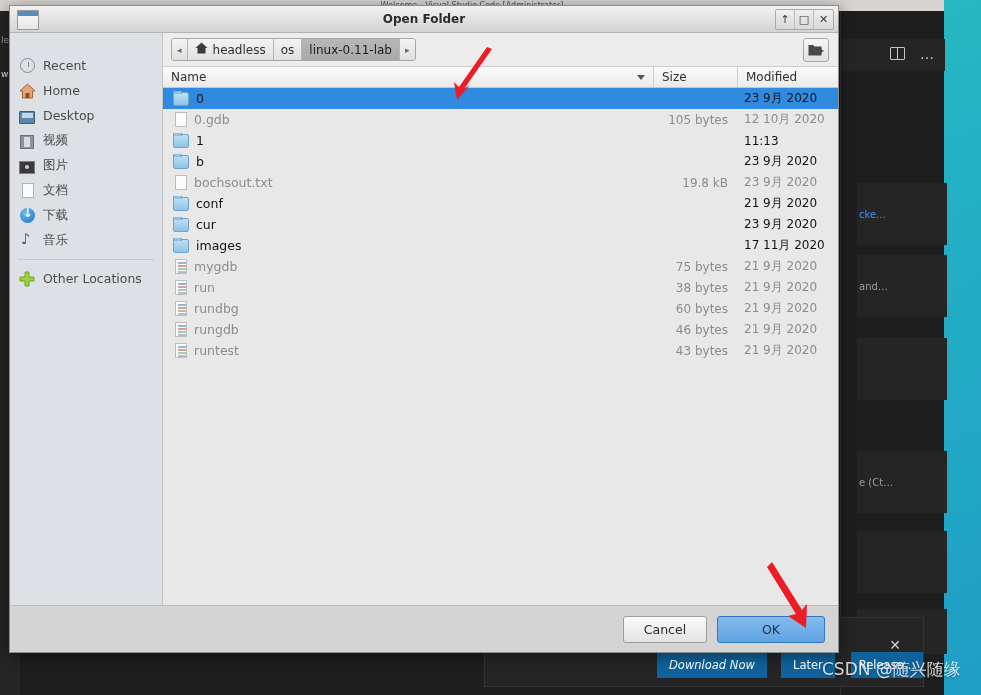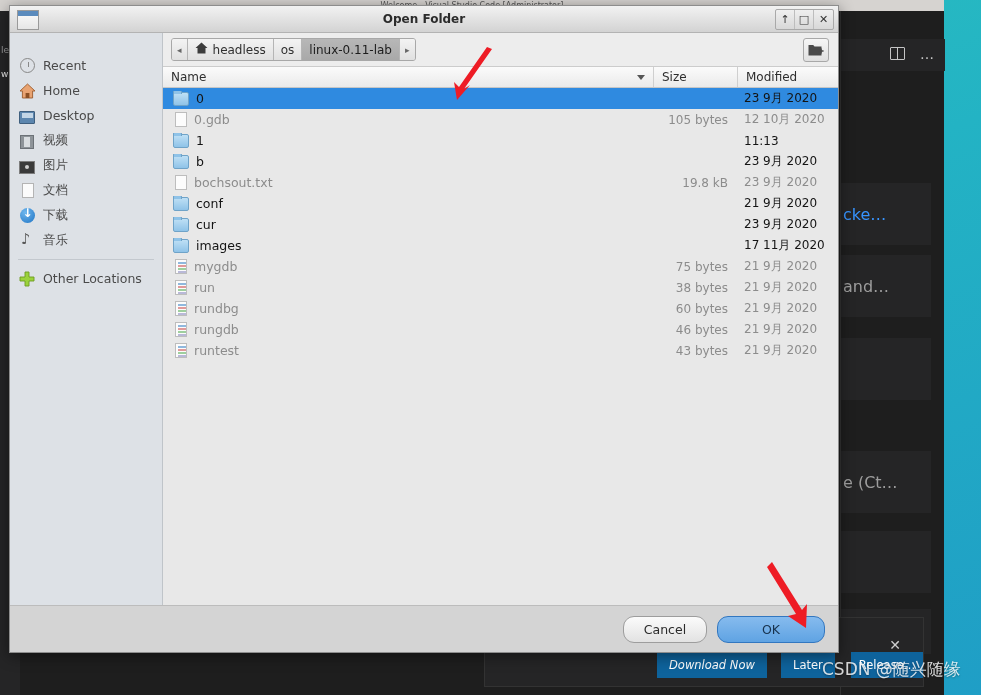--- a/index.html
+++ b/index.html
@@ -24,21 +24,21 @@
     background: #d6d3d0;
     font-size: 8px; color: #555; text-align: center; line-height: 11px;
     white-space: nowrap; overflow: hidden;
   }
   #vscode-leftstrip {
     position: absolute; left: 0; top: 11px; width: 20px; height: 684px;
     background: #252526;
     color: #9a9a9a; font-size: 9px;
   }
   #vscode-leftstrip .lt { position: absolute; left: 1px; white-space: nowrap; }
-  #lt-a { top: 34px; }
+  #lt-a { top: 24px; }
   #lt-b { top: 58px; color: #e8e8e8; }
 
   
   #vs-sidebar {
     position: absolute; left: 840px; top: 11px; width: 104px; height: 684px;
     background: #1e1e1e; border-left: 1px solid #333;
   }
   #vs-sidebar-head {
     position: absolute; left: 0; top: 28px; width: 104px; height: 32px;
     background: #252526;
@@ -49,22 +49,22 @@
   }
   #split-icon:after {
     content: ""; position: absolute; left: 5.5px; top: 0; bottom: 0;
     width: 1.4px; background: #c5c5c5;
   }
   #more-icon {
     position: absolute; right: 10px; top: 12px;
     color: #c5c5c5; font-size: 14px; line-height: 6px; letter-spacing: 1px;
   }
   .vs-card {
-    position: absolute; left: 0; width: 90px;
-    background: #252526; color: #9d9d9d; font-size: 16px;
+    position: absolute; left: 16px; width: 90px;
+    background: #252526; color: #9d9d9d; font-size: 10px;
     padding: 4px 2px; overflow: hidden; white-space: nowrap;
     display: flex; align-items: center; text-align: center;
   }
   #vs-card-1 { top: 172px; height: 62px; }
   #vs-card-1 span { color: #3794ff; }
   #vs-card-2 { top: 244px; height: 62px; }
   #vs-card-3 { top: 327px; height: 62px; }
   #vs-card-4 { top: 440px; height: 62px; }
   #vs-card-5 { top: 520px; height: 62px; }
   #vs-card-6 { top: 598px; height: 45px; }
@@ -306,21 +306,21 @@
 
   
   #actions {
     height: 47px; background: #d4d4d4;
     border-top: 1px solid #bcbcbc;
     display: flex; align-items: center; justify-content: flex-end;
     gap: 10px; padding-right: 13px;
   }
   .dlg-btn {
     width: 84px; height: 27px;
-    border: 1px solid #9d9d9d; border-radius: 11px;
+    border: 1px solid #9d9d9d; border-radius: 3px;
     font-size: 12.5px; color: #2b2b2b;
     background: linear-gradient(#fbfbfb, #e2e2e2);
     cursor: pointer; font-family: inherit;
   }
   .dlg-btn.primary {
     width: 108px;
     border: 1px solid #3277c0;
     color: #18324d;
     background: linear-gradient(#86bbee, #5fa3e3);
     text-align: center;

